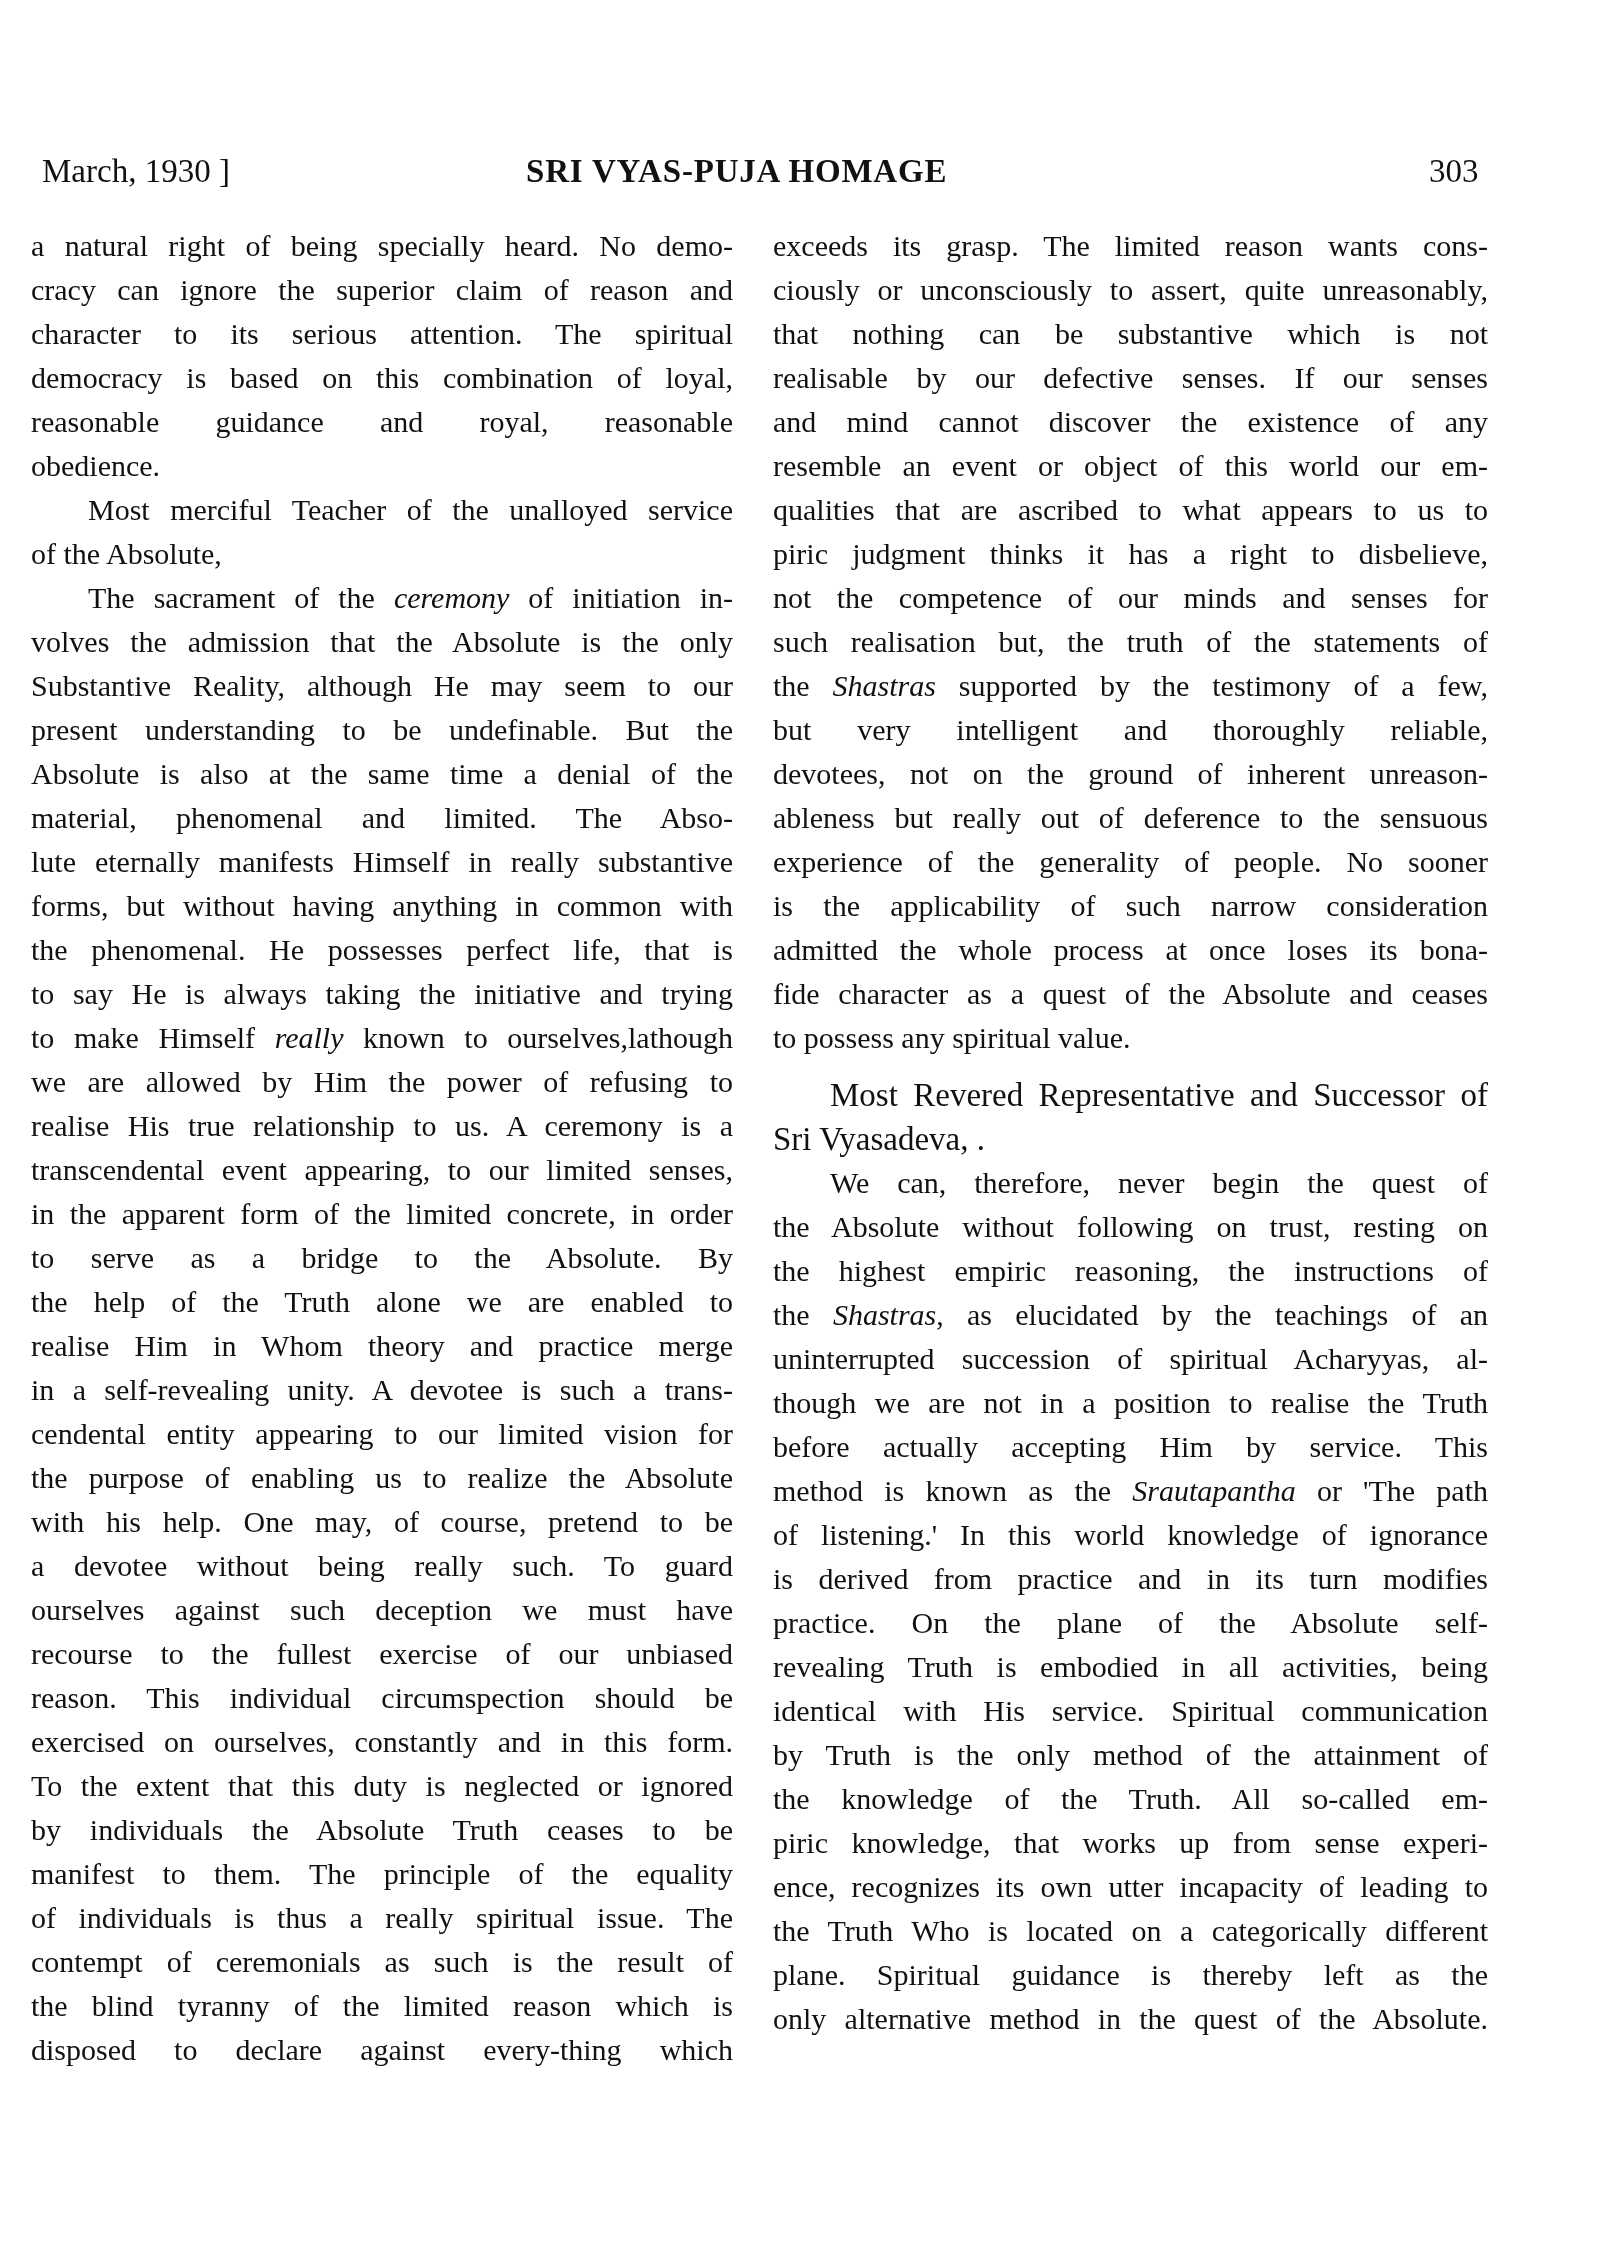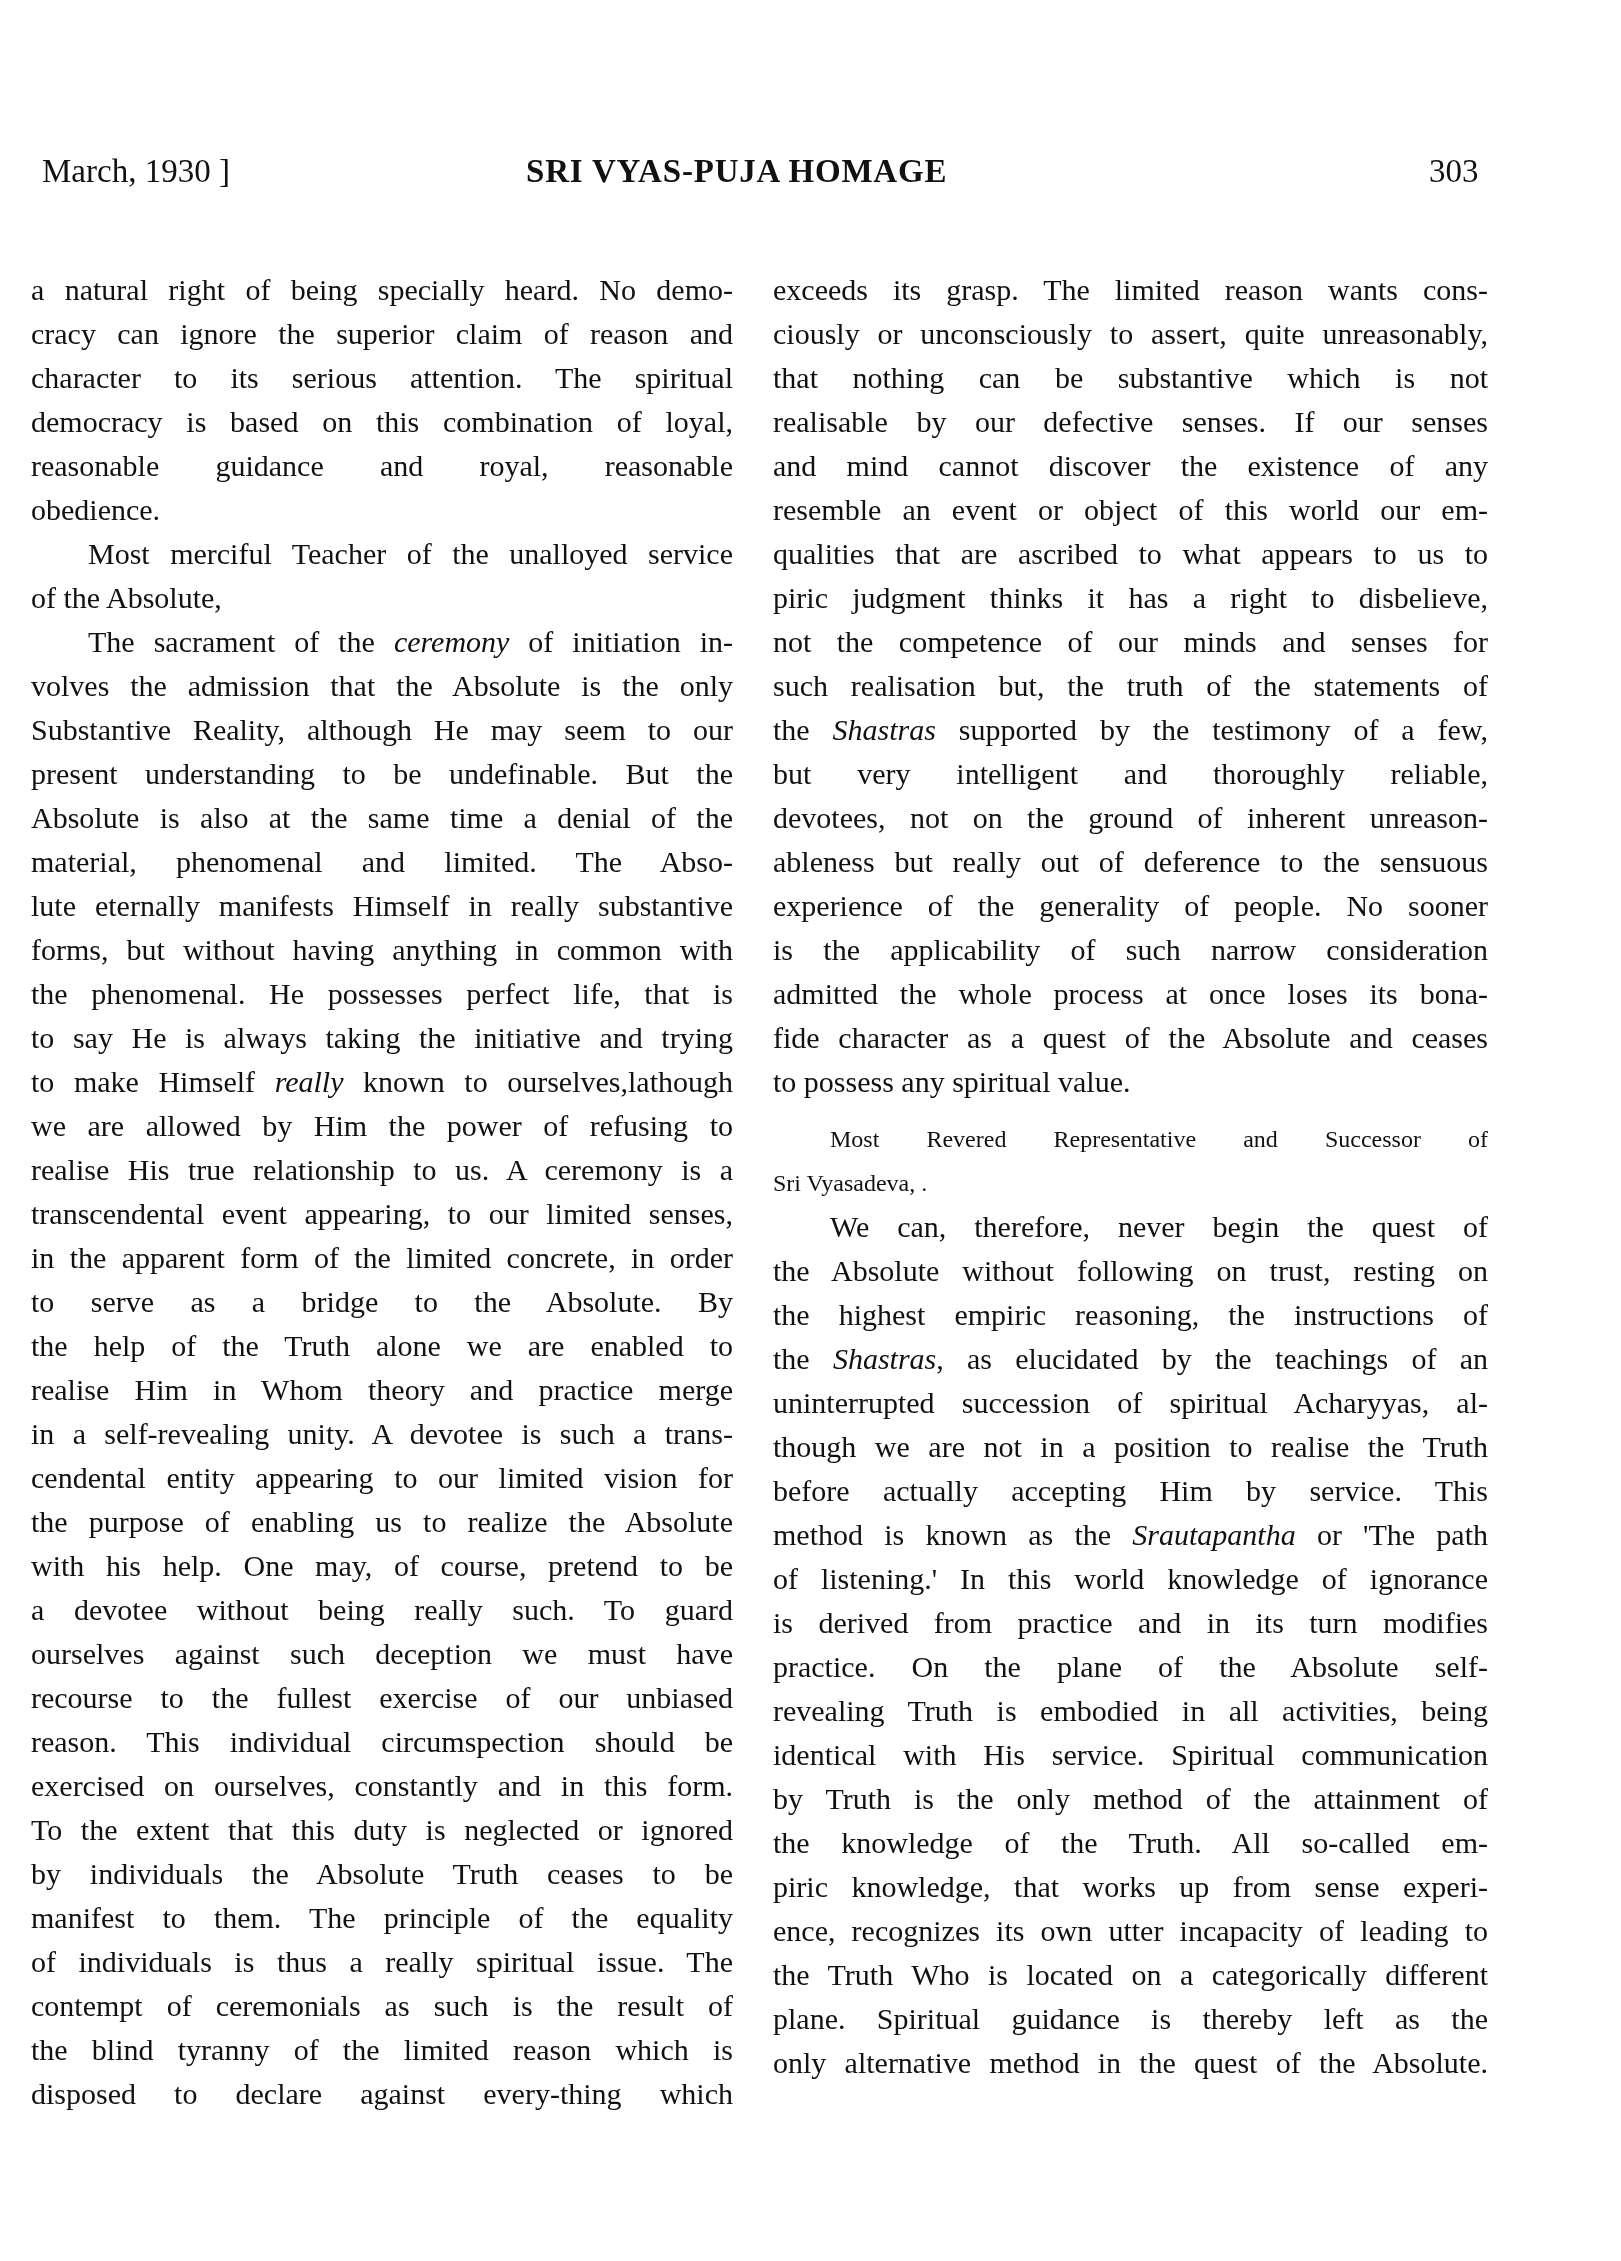--- a/index.html
+++ b/index.html
@@ -28,37 +28,36 @@
   .rh-center { position: absolute; left: 526px; top: 0; letter-spacing: 0.8px; font-weight: bold; }
   .rh-right { position: absolute; left: 1429px; width: 58px; text-align: left; top: 0; }
 
   .column {
     position: absolute;
     top: 224px;
     font-size: 30px;
     line-height: 44px;
     text-align: justify;
     hyphens: none;
-    margin-top: 44px;
   }
   .col-left { left: 31px; width: 702px; }
   .col-right { left: 773px; width: 715px; }
 
   .line {
     display: block;
     height: 44px;
     white-space: nowrap;
     text-align: justify;
     text-align-last: justify;
     overflow: visible;
   }
   .line.last { text-align-last: left; }
   .line.indent { padding-left: 57px; }
   .line.gap-before { margin-top: 13px; }
-  .line.heading { font-size: 24px; font-family: Liberation Serif, serif; }
+  .line.heading { font-size: 33px; font-family: Liberation Serif, serif; }
   em { font-style: italic; }
 </style>
 </head>
 <body>
 
 <div class="running-head">
   <span class="rh-left">March, 1930 ]</span>
   <span class="rh-center">SRI VYAS-PUJA HOMAGE</span>
   <span class="rh-right">303</span>
 </div>

